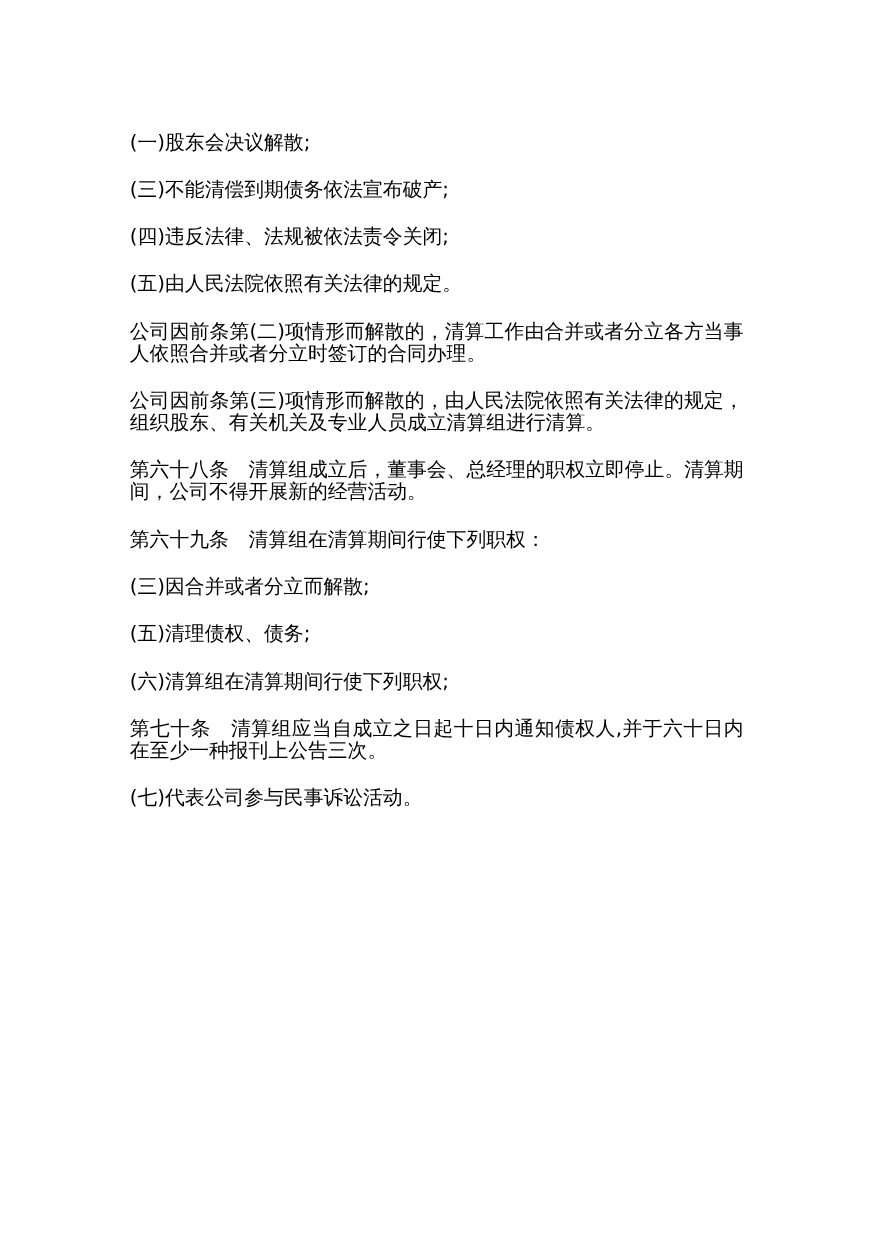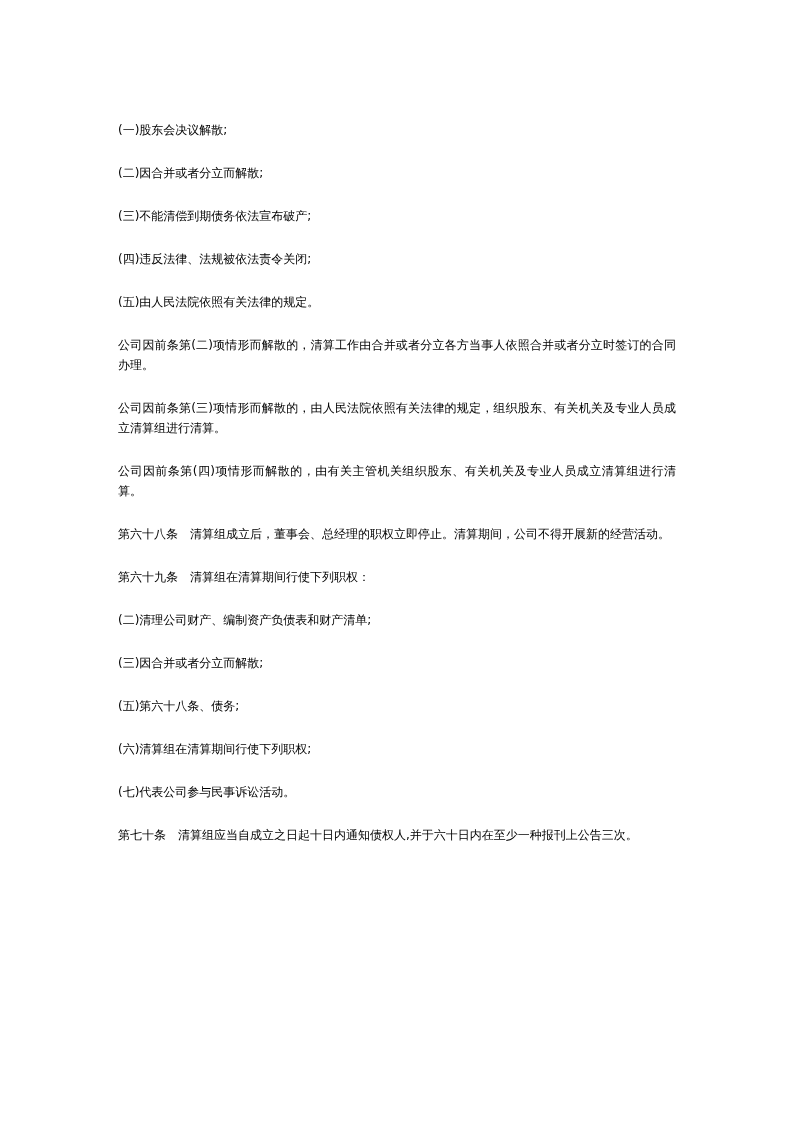--- a/index.html
+++ b/index.html
@@ -9,21 +9,21 @@
   }
   .page {
     position: relative;
     width: 794px;
     height: 1123px;
     box-sizing: border-box;
     background: #ffffff;
     padding: 120px 118px 0 118px;
     overflow: hidden;
     font-family: "DejaVu Sans", "Liberation Sans", sans-serif;
-    font-size: 12px;
+    font-size: 18px;
     line-height: 20px;
     color: #000000;
   }
   .content {
     width: 558px;
   }
   .para {
     margin: 0 0 23px 0;
     text-align: justify;
     word-break: break-all;
@@ -31,46 +31,43 @@
   }
 </style>
 </head>
 <body>
 
 <div class="page">
   <div class="content">
 
       <p class="para">(一)股东会决议解散;</p>
 
-      <p class="para">(二)因合并或者分立而解散;</p>
 
       <p class="para">(三)不能清偿到期债务依法宣布破产;</p>
 
       <p class="para">(四)违反法律、法规被依法责令关闭;</p>
 
       <p class="para">(五)由人民法院依照有关法律的规定。</p>
 
 
       <p class="para">公司因前条第(二)项情形而解散的，清算工作由合并或者分立各方当事人依照合并或者分立时签订的合同办理。</p>
 
       <p class="para">公司因前条第(三)项情形而解散的，由人民法院依照有关法律的规定，组织股东、有关机关及专业人员成立清算组进行清算。</p>
 
-      <p class="para">公司因前条第(四)项情形而解散的，由有关主管机关组织股东、有关机关及专业人员成立清算组进行清算。</p>
 
       <p class="para">第六十八条　清算组成立后，董事会、总经理的职权立即停止。清算期间，公司不得开展新的经营活动。</p>
 
       <p class="para">第六十九条　清算组在清算期间行使下列职权：</p>
 
 
-      <p class="para">(二)清理公司财产、编制资产负债表和财产清单;</p>
 
       <p class="para">(三)因合并或者分立而解散;</p>
 
 
-      <p class="para">(五)第六十八条、债务;</p>
+      <p class="para">(五)清理债权、债务;</p>
 
       <p class="para">(六)清算组在清算期间行使下列职权;</p>
 
+      <p class="para">第七十条　清算组应当自成立之日起十日内通知债权人,并于六十日内在至少一种报刊上公告三次。</p>
+
       <p class="para">(七)代表公司参与民事诉讼活动。</p>
-
-      <p class="para">第七十条　清算组应当自成立之日起十日内通知债权人,并于六十日内在至少一种报刊上公告三次。</p>
     </div>
 </div>
 
 </body></html>

